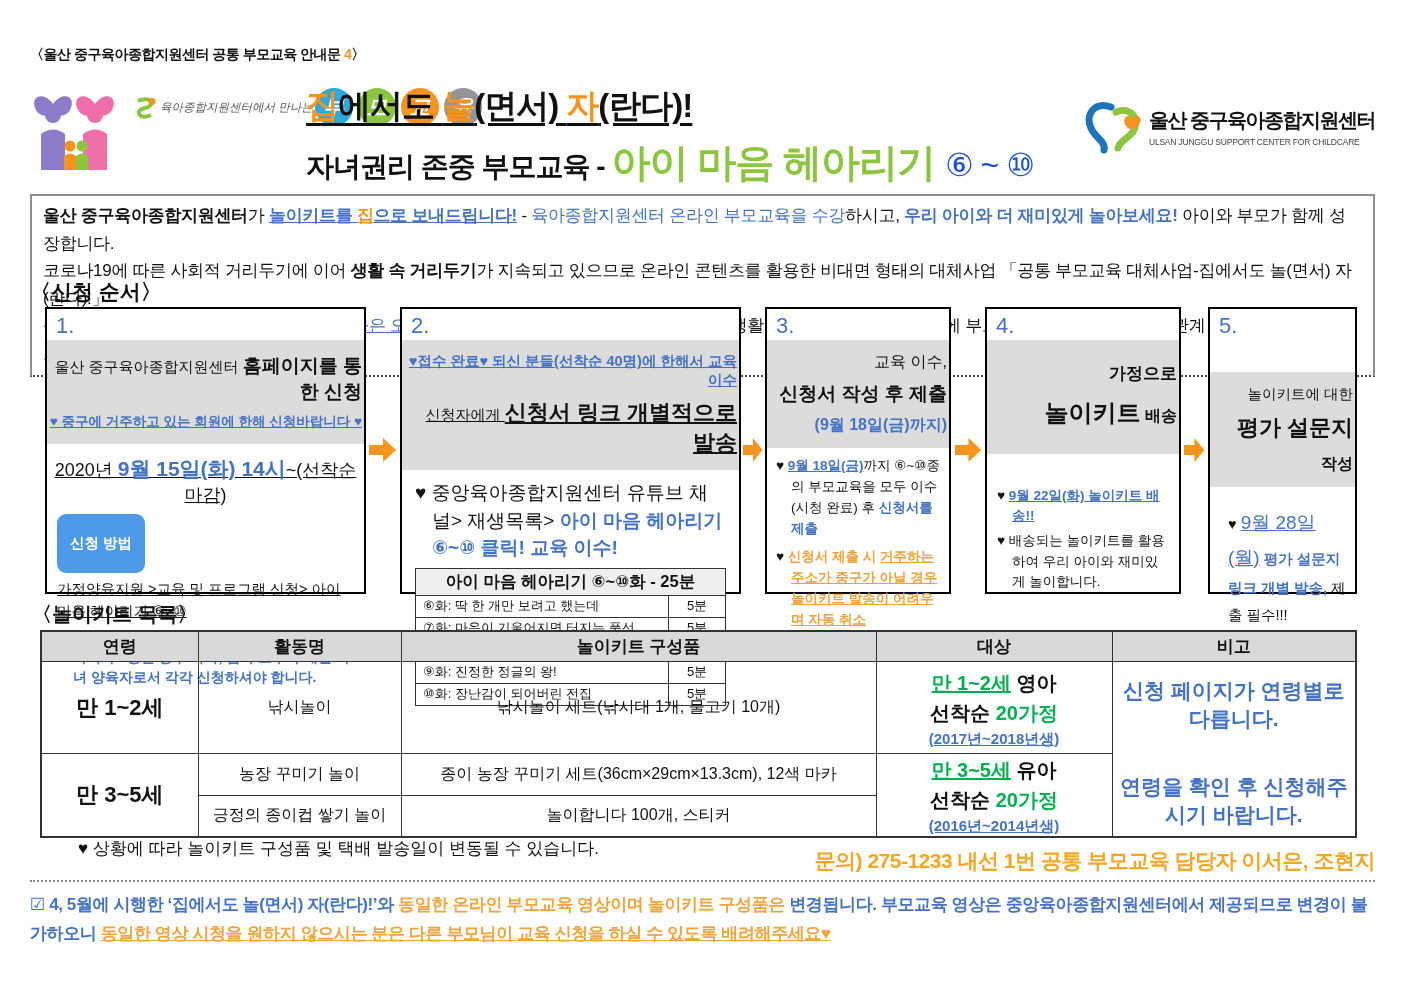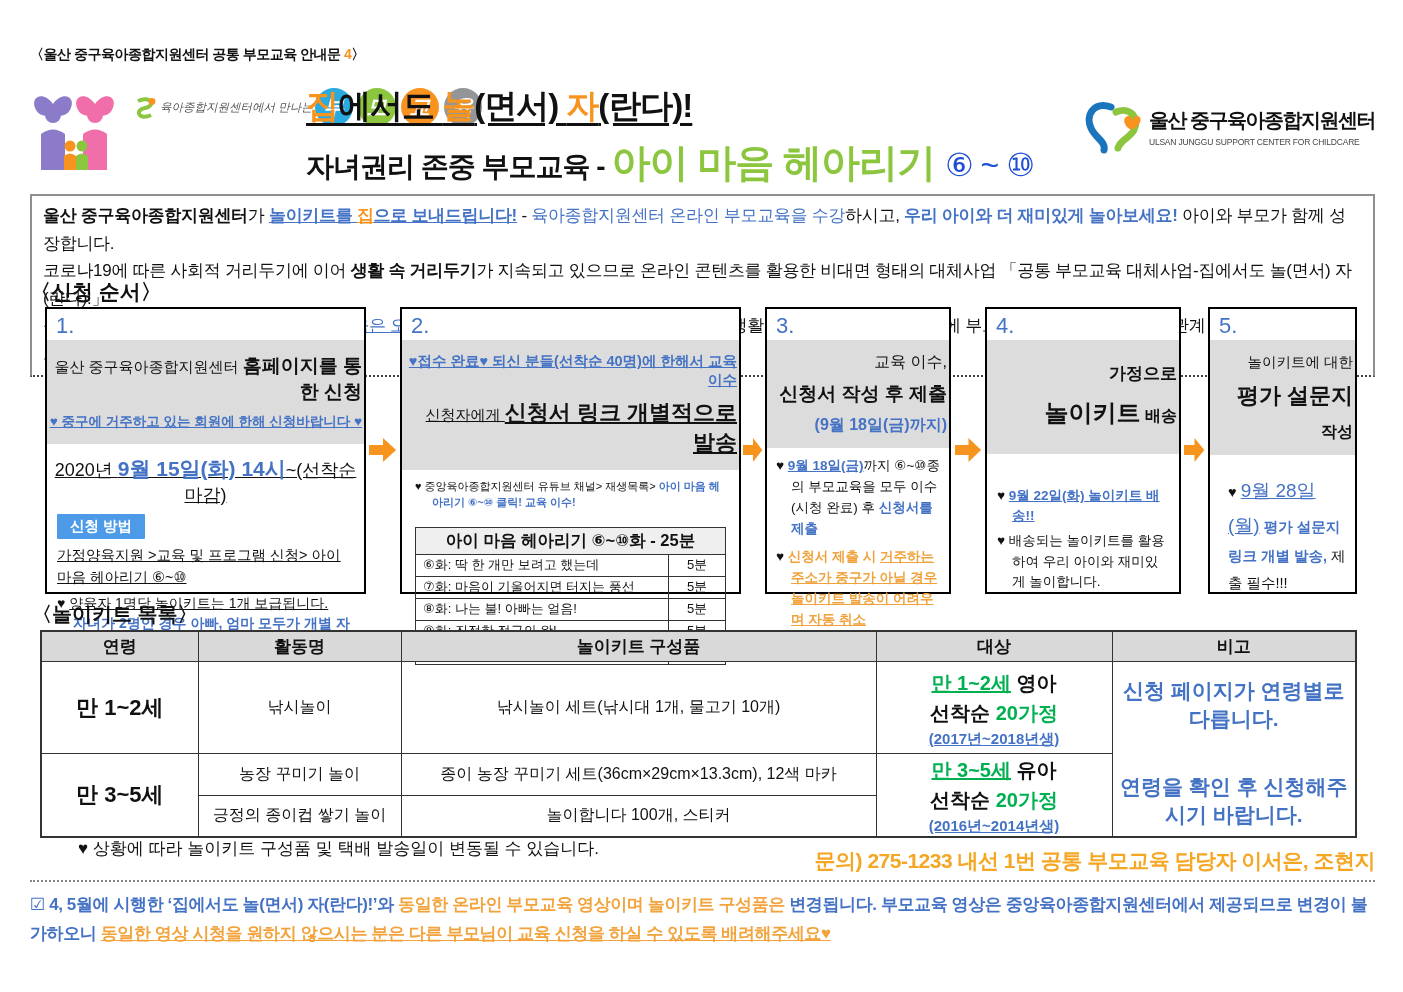--- a/index.html
+++ b/index.html
@@ -52,51 +52,51 @@
         background:#fff;display:flex;flex-direction:column;}
   .step-num{color:#4472C4;font-size:22px;line-height:1;padding:6px 0 3px 9px;}
   .band{background:#DCDCDC;text-align:right;}
 
   .s1{left:45px;width:321px;}
   .s1 .band{padding:13px 2px;}
   .s1 .band-l1{font-size:15px;} .s1 .band-l1 .lg{font-size:19px;}
   .s1 .band-l2{font-size:13.5px;margin-top:8px;font-weight:600;}
   .s1 .date{font-size:18px;text-align:center;text-decoration:underline;margin:11px 2px 5px;} .s1 .date .lg{font-size:21px;}
   .badge{display:inline-block;background:#4D9BE8;color:#fff;font-weight:700;font-size:14.5px;
-         border-radius:1px;padding:3px 13px;margin:2px 0 4px 10px;}
+         border-radius:9px;padding:20px 13px;margin:2px 0 4px 10px;}
   .s1 .path{font-size:14.5px;text-decoration:underline;padding:2px 10px;line-height:1.5;}
   .s1 .bullet{font-size:14px;padding:3px 8px 0 26px;text-indent:-16px;line-height:1.4;}
   .s1 .note{font-size:14px;color:#4472C4;font-weight:700;padding:0 8px 0 26px;line-height:1.45;}
 
   .s2{left:400px;width:341px;}
   .s2 .band{padding:12px 2px;}
   .s2 .band-l1{font-size:14.5px;}
   .s2 .band-l2{font-size:15px;margin-top:8px;} .s2 .band-l2 .xl{font-size:22px;}
-  .s2 .bullet{font-size:11px;padding:9px 12px 15px 30px;text-indent:-17px;line-height:1.45;}
+  .s2 .bullet{font-size:19px;padding:9px 12px 5px 30px;text-indent:-17px;line-height:1.45;}
   .ep-table{width:calc(100% - 26px);margin:1px auto 0;border-collapse:collapse;font-size:13px;}
   .ep-table th{border:1.5px solid #333;background:#EFEFEF;font-size:16.5px;font-weight:700;padding:2px;}
   .ep-table td{border:1px solid #333;padding:1.5px 7px;text-align:left;}
   .ep-table td.min{width:42px;text-align:center;}
 
   .s3{left:765px;width:186px;}
   .s3 .band{padding:8px 2px;line-height:1.8;}
   .s3 .band-l1{font-size:16px;}
   .s3 .band-l2{font-size:19px;font-weight:700;}
   .s3 .band-l3{font-size:16px;font-weight:700;color:#4472C4;}
   .s3 .bullet{font-size:13.5px;padding:8px 7px 0 24px;text-indent:-15px;line-height:1.55;}
 
   .s4{left:985px;width:196px;}
   .s4 .band{padding:18px 2px;line-height:1.9;}
   .s4 .band-l1{font-size:17px;font-weight:700;}
   .s4 .band-l2{font-size:16px;font-weight:700;} .s4 .band-l2 .xl{font-size:24px;}
   .s4 .spacer{height:44px;}
   .s4 .bullet{font-size:13.5px;padding:5px 8px 0 25px;text-indent:-15px;line-height:1.5;}
 
   .s5{left:1208px;width:149px;}
-  .s5 .band{padding:9px 2px;line-height:1.85;}
+  .s5 .band{padding:9px 2px;line-height:1.85;margin-top:32px;}
   .s5 .band-l1{font-size:14.5px;}
   .s5 .band-l2{font-size:22px;font-weight:700;}
   .s5 .band-l3{font-size:16px;font-weight:700;}
   .s5 .bullet{font-size:14.5px;padding:18px 8px 0 18px;line-height:1.85;} .s5 .bullet .lg{font-size:19px;}
 
   .arrow{position:absolute;top:130px;height:26px;}
   .a1{left:369px;width:28px;} .a2{left:743px;width:20px;}
   .a3{left:955px;width:27px;} .a4{left:1184px;width:21px;}
   .arrow svg{display:block;width:100%;height:100%;}
 

